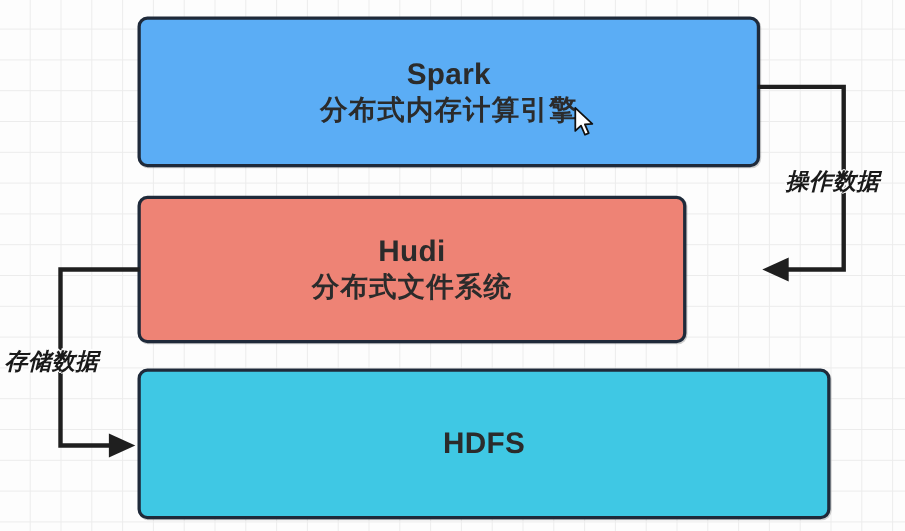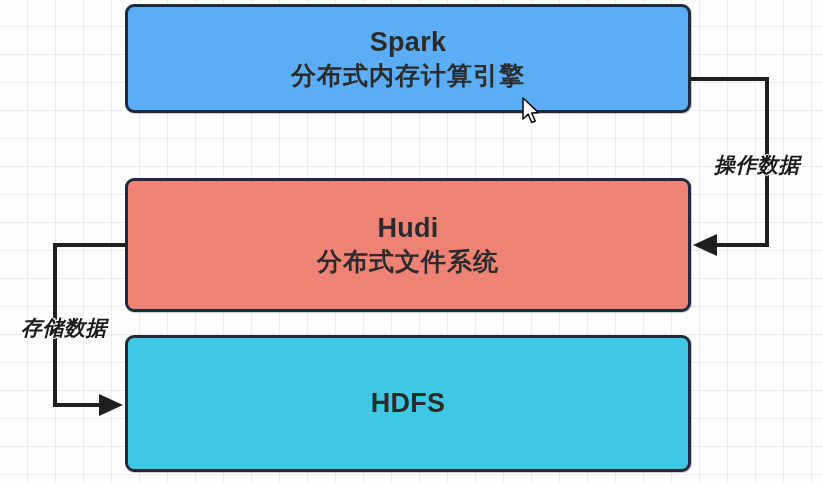--- a/index.html
+++ b/index.html
@@ -38,23 +38,23 @@
     line-height: 1.18;
     letter-spacing: 0.3px;
   }
   .node .subtitle {
     font-size: 25px;
     font-weight: bold;
     line-height: 1.18;
     letter-spacing: 1px;
     margin-top: 2px;
   }
-  #node-spark { left: 125px; top: 4px; width: 566px; height: 109px; }
-  #node-hudi  { left: 125px; top: 178px; width: 566px; height: 134px; }
-  #node-hdfs  { left: 125px; top: 335px; width: 566px; height: 137px; }
+  #node-spark { left: 125px; top: 15px; width: 566px; height: 137px; }
+  #node-hudi  { left: 125px; top: 178px; width: 499px; height: 134px; }
+  #node-hdfs  { left: 125px; top: 335px; width: 630px; height: 137px; }
 
   .edge-layer {
     position: absolute;
     left: 0; top: 0;
     width: 823px;
     height: 483px;
     pointer-events: none;
   }
   .edge-path {
     fill: none;
@@ -72,21 +72,21 @@
     color: #1a1a1a;
     white-space: nowrap;
     letter-spacing: 0.5px;
     text-shadow:
       1px 0 0 #fdfdfd, -1px 0 0 #fdfdfd,
       0 1px 0 #fdfdfd, 0 -1px 0 #fdfdfd,
       2px 0 0 #fdfdfd, -2px 0 0 #fdfdfd;
     font-style: italic;
   }
   #label-operate { left: 714px; top: 151px; }
-  #label-store   { left: 21px;   top: 314px; }
+  #label-store   { left: 4px;   top: 314px; }
 
   #cursor {
     position: absolute;
     left: 521px;
     top: 97px;
     width: 22px;
     height: 30px;
   }
 </style>
 </head>

